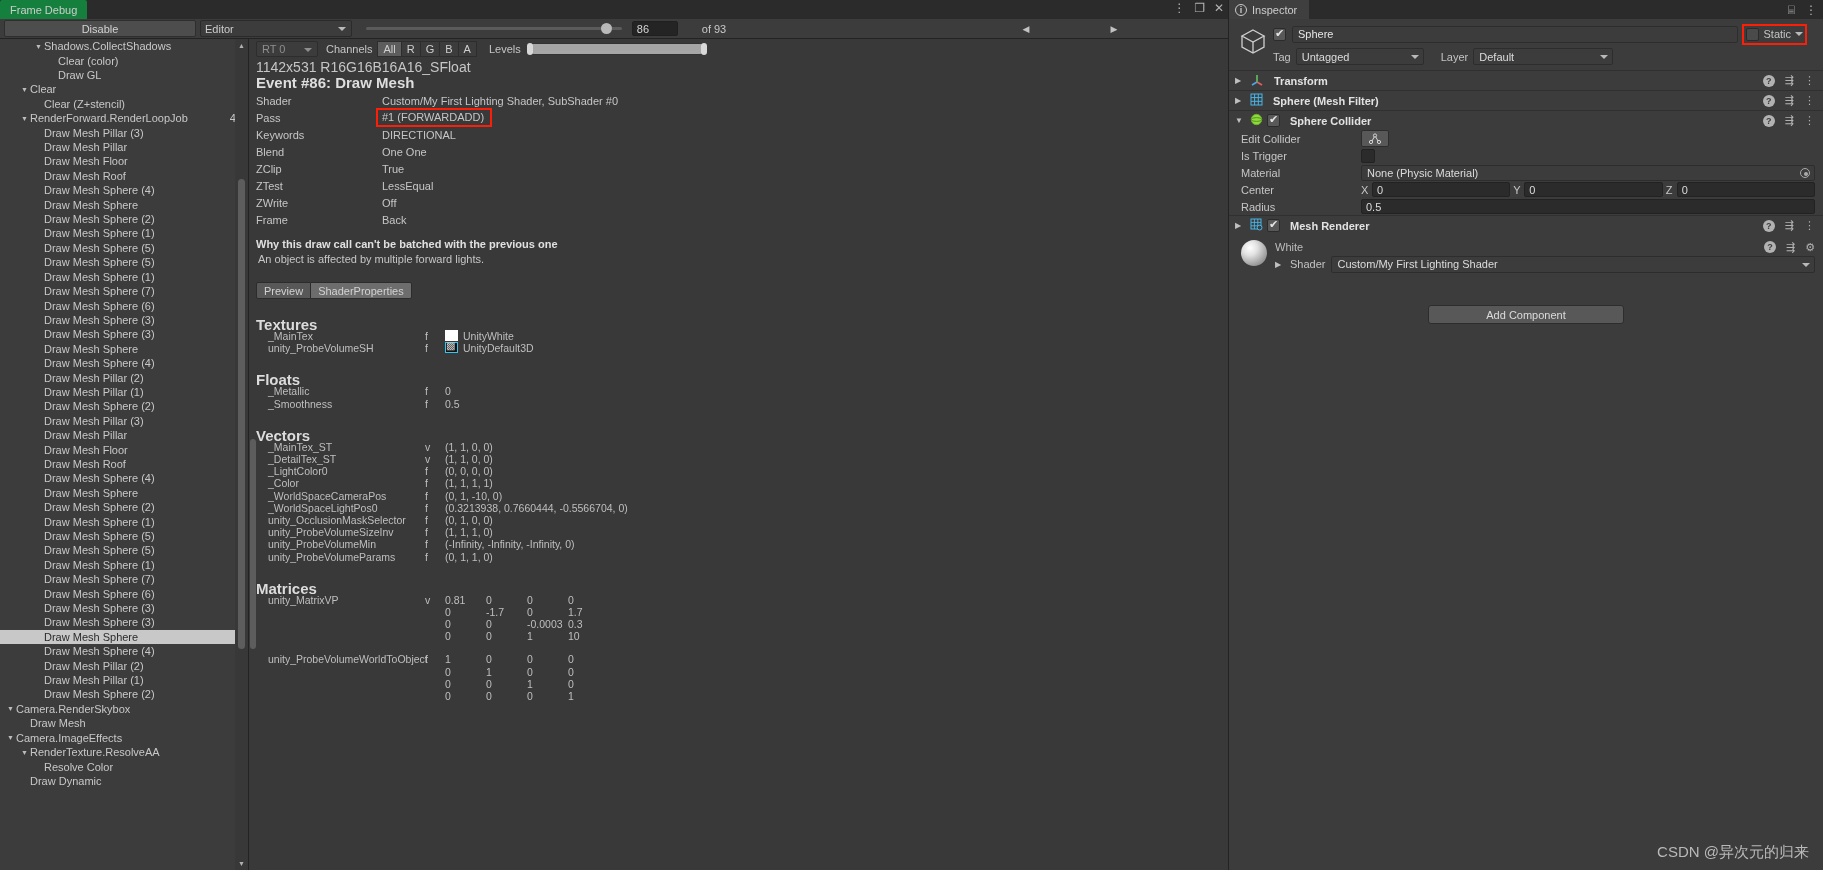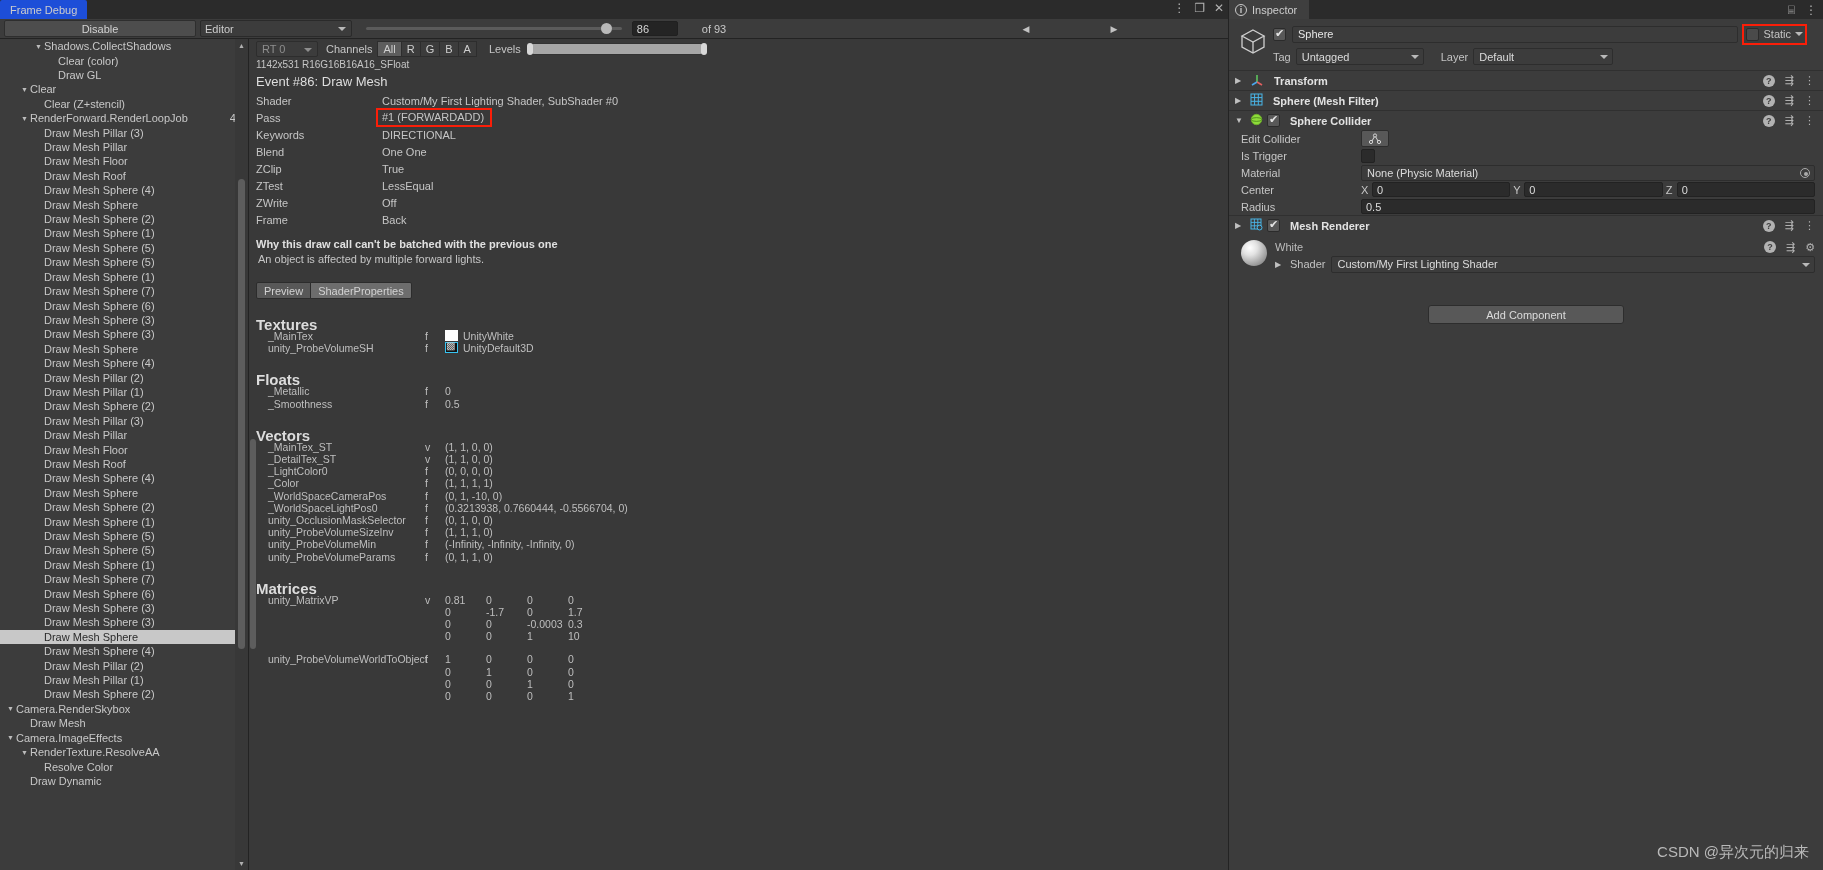--- a/index.html
+++ b/index.html
@@ -11,21 +11,21 @@
     color: #c4c4c4;
     overflow: hidden;
   }
   .app { position: relative; width: 1823px; height: 870px; display: flex; }
 
   
   .fd-window { width: 1228px; height: 870px; background: #383838; position: relative; display: flex; flex-direction: column; }
 
   .tabstrip { height: 19px; background: #2b2b2b; display: flex; align-items: flex-end; position: relative; }
   .tab {
-    height: 19px; padding: 0 10px 0 10px; background: #1d4ed8; color: #cdcdcd;
+    height: 19px; padding: 0 10px 0 10px; background: #15803d; color: #cdcdcd;
     display: flex; align-items: center; font-size: 11px;
     border-top-left-radius: 2px; border-top-right-radius: 2px;
   }
   .winbtns { position: absolute; right: 4px; top: 2px; display: flex; gap: 9px; align-items: center; color: #b4b4b4; }
   .winbtns span { font-size: 12px; line-height: 12px; cursor: default; }
 
   .toolbar { height: 20px; background: #3c3c3c; display: flex; align-items: center; border-bottom: 1px solid #232323; }
   .tb-disable {
     width: 192px; height: 17px; margin-left: 4px; background: #4d4d4d;
     border: 1px solid #2e2e2e; border-radius: 2px;
@@ -75,22 +75,22 @@
     border-left: 4px solid transparent; border-right: 4px solid transparent; border-top: 4px solid #8e8e8e; }
   .chan-label { margin: 0 6px 0 8px; color: #c6c6c6; }
   .chan-btn { min-width: 17px; padding: 0 5px; height: 16px; background: #3c3c3c; border: 1px solid #2d2d2d;
               display: flex; align-items: center; justify-content: center; color: #cfcfcf; margin-left: -1px; font-size: 11px; }
   .chan-btn.on { background: #5d5d5d; }
   .levels-label { margin: 0 6px 0 12px; color: #c6c6c6; }
   .levels { width: 180px; height: 12px; background: #333; border-radius: 6px; position: relative; display: flex; align-items: center; }
   .levels .fill { position: absolute; left: 2px; right: 2px; top: 1px; bottom: 1px; background: #a6a6a6; border-radius: 6px; }
   .levels .handle { position: absolute; width: 6px; top: 0; bottom: 0; background: #d8d8d8; border-radius: 3px; }
 
-  .det-fmt { padding-left: 7px; height: 15px; color: #c6c6c6; font-size: 10px; }
-  .det-event { padding-left: 7px; height: 18px; color: #dedede; font-weight: normal; font-size: 13px; }
+  .det-fmt { padding-left: 7px; height: 15px; color: #c6c6c6; font-size: 14px; }
+  .det-event { padding-left: 7px; height: 18px; color: #dedede; font-weight: bold; font-size: 15px; }
   .prow { height: 17px; display: flex; align-items: center; padding-left: 7px; font-size: 11px; color: #c6c6c6; }
   .prow .k { width: 126px; color: #c6c6c6; }
   .prow .v { color: #c6c6c6; position: relative; }
   .hi-box { outline: 2px solid #fb1e08; padding: 1px 6px 2px 4px; margin-left: -4px; }
 
   .why-title { padding-left: 7px; margin-top: 10px; font-weight: bold; color: #e0e0e0; font-size: 11px; }
   .why-text { padding-left: 9px; margin-top: 3px; color: #c6c6c6; font-size: 11px; }
 
   .seg { margin: 17px 0 0 7px; display: flex; }
   .seg div { height: 17px; padding: 0 7px; display: flex; align-items: center; font-size: 11px;

